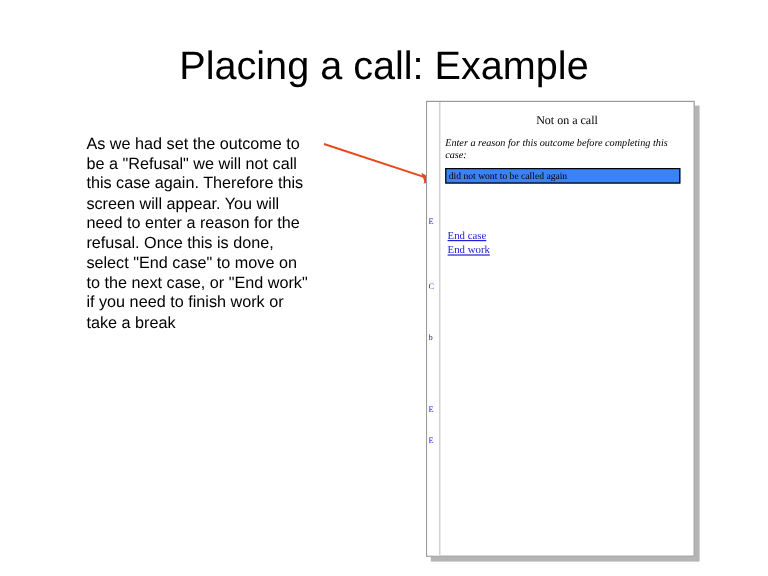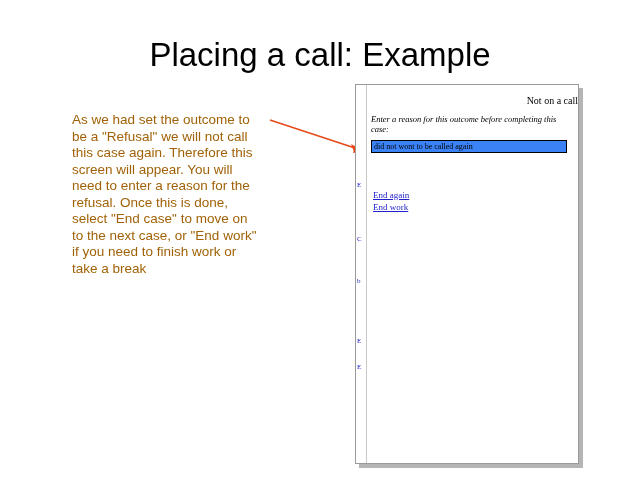--- a/index.html
+++ b/index.html
@@ -30,21 +30,21 @@
   }
 
   
   #body-text {
     position: absolute;
     left: 72px;
     top: 112px;
     width: 190px;
     font-size: 13.5px;
     line-height: 16.5px;
-    color: #a16207;
+    color: #000000;
     font-family: "Liberation Sans", sans-serif;
   }
 
   
   #arrow {
     position: absolute;
     left: 268px;
     top: 118px;
     width: 110px;
     height: 40px;
@@ -86,21 +86,21 @@
   #shot-inner {
     position: absolute;
     left: 11px;
     top: 0;
     right: 0;
     bottom: 0;
   }
 
   #shot-heading {
     margin: 10px 0 0 0;
-    text-align: right;
+    text-align: center;
     font-size: 10px;
     color: #000000;
     font-family: "Liberation Serif", serif;
   }
 
   #shot-instruction {
     margin: 8px 4px 0 4px;
     font-size: 8.5px;
     line-height: 10px;
     color: #000000;
@@ -159,17 +159,17 @@
   </div>
 
   <div id="shot-inner">
     <div id="shot-heading">Not on a call</div>
 
     <div id="shot-instruction">Enter a reason for this outcome before completing this case:</div>
 
     <input id="reason-input" type="text" value="did not wont to be called again" style="">
 
     <div id="shot-links">
-      <a class="shot-link">End again</a>
+      <a class="shot-link">End case</a>
       <a class="shot-link">End work</a>
     </div>
   </div>
 </div>
 
 </body></html>

